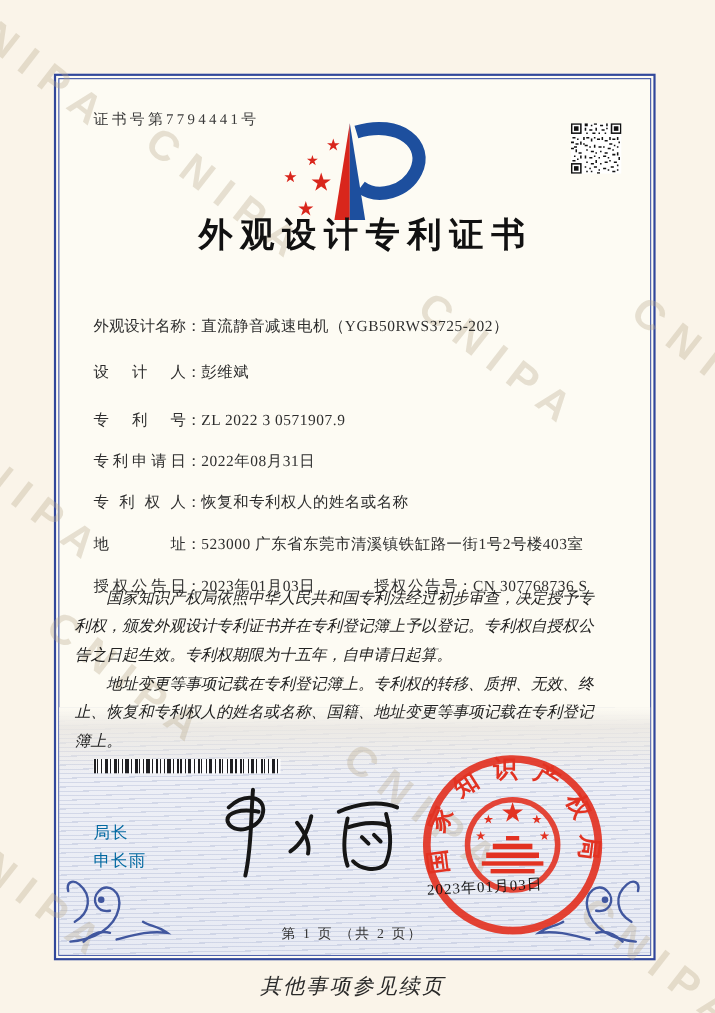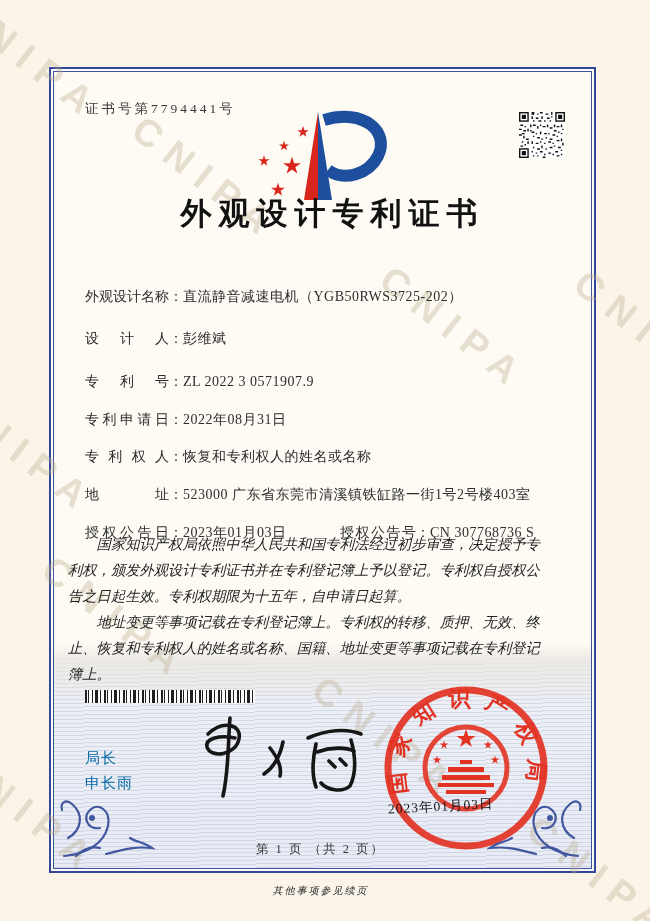--- a/index.html
+++ b/index.html
@@ -50,21 +50,21 @@
           font-size:15px;color:#0369a1;line-height:25px;letter-spacing:1px;}
   .signature{position:absolute;left:188px;top:710px;}
 
   .seal{position:absolute;left:380px;top:682px;}
   .seal-date{position:absolute;left:388px;top:796px;width:170px;font-size:13.5px;
              letter-spacing:1px;color:#151515;transform:rotate(-3deg);}
 
   .footer{position:absolute;left:49px;width:543px;top:841px;text-align:center;
           font-size:12.5px;color:#333;letter-spacing:2px;}
   .contnote{position:absolute;left:49px;width:543px;top:884px;text-align:center;
-            font-size:10px;color:#2a2a2a;font-style:italic;letter-spacing:2px;}
+            font-size:19px;color:#2a2a2a;font-style:italic;letter-spacing:2px;}
 
   .flourish{position:absolute;z-index:2;}
   .flourish.right{transform:scaleX(-1);}
 </style>
 </head>
 <body>
 
 <div class="page">
 
   <div class="cert-bg">

